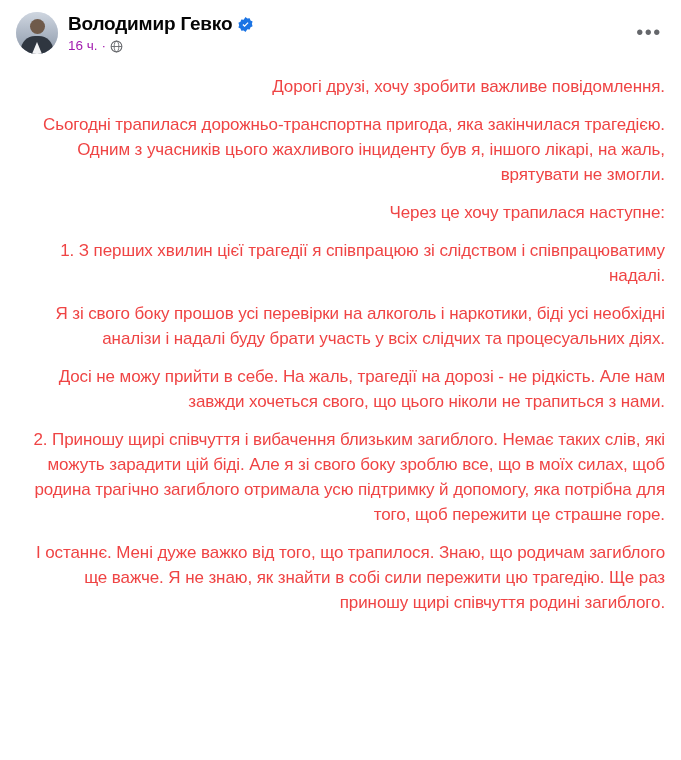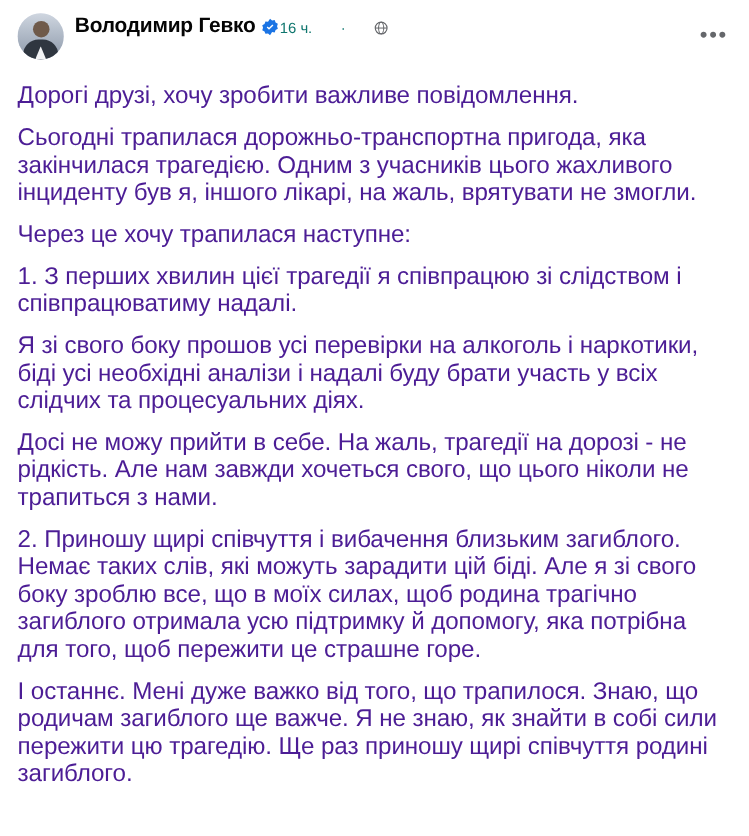--- a/index.html
+++ b/index.html
@@ -66,21 +66,21 @@
     bottom: 0;
     width: 10px;
     height: 12px;
     margin-left: -5px;
     background: #f2f3f5;
     clip-path: polygon(50% 0, 100% 100%, 0 100%);
   }
   .head-text {
     margin-left: 10px;
     display: flex;
-    flex-direction: row;
+    flex-direction: column;
     justify-content: space-between;
     padding-top: 1px;
   }
   .name-row {
     display: flex;
     align-items: center;
   }
   .author {
     font-size: 19px;
     font-weight: bold;
@@ -92,24 +92,23 @@
     margin-left: 5px;
     width: 17px;
     height: 17px;
     flex: 0 0 17px;
     display: block;
   }
   .meta-row {
     display: flex;
     align-items: center;
     margin-top: 3px;
-    color: #0f766e;
+    color: #a21caf;
     font-size: 13.5px;
     line-height: 16px;
-    gap: 22px;
   }
   .meta-dot {
     margin: 0 4px;
   }
   .globe {
     width: 13px;
     height: 13px;
     display: block;
   }
   .more-btn {
@@ -125,24 +124,25 @@
     color: #65676b;
     font-size: 20px;
     letter-spacing: 1.5px;
     line-height: 10px;
   }
   .post-body {
     padding: 14px 0 0 0;
   }
   .post-body p {
     margin: 0 0 13px 0;
-    font-size: 22px;
+    font-size: 17px;
     line-height: 25px;
-    color: #4c1d95;
+    color: #ef4444;
     letter-spacing: -0.1px;
+    text-align: right;
   }
   .post-body p:last-child {
     margin-bottom: 0;
   }
 </style>
 </head>
 <body>
 
 <div class="post">
 

